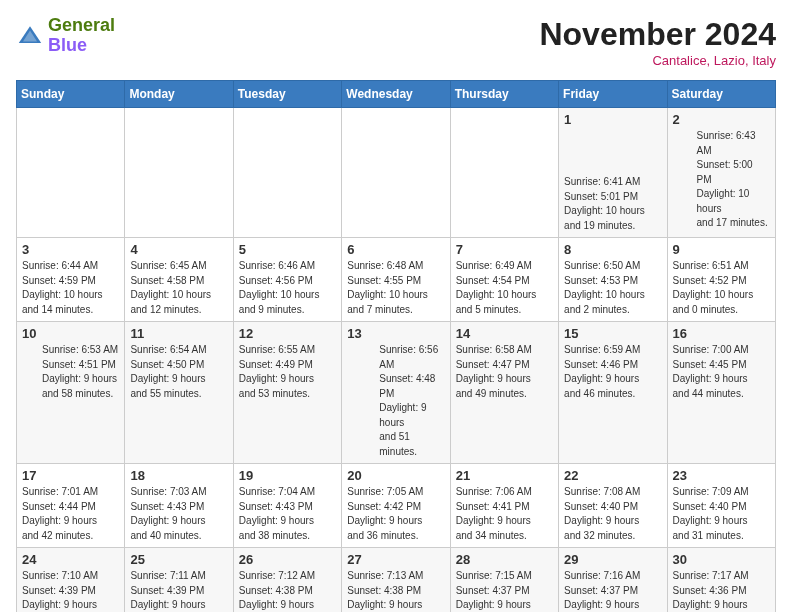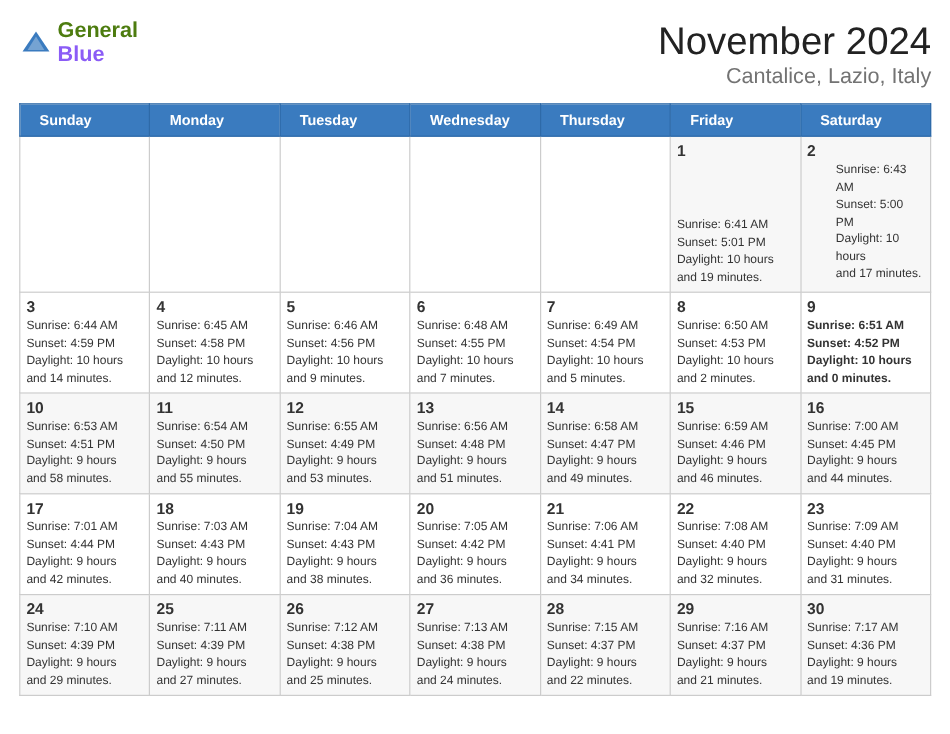--- a/index.html
+++ b/index.html
@@ -30,37 +30,37 @@
     .logo-text .blue { color: #8b5cf6; }
     .logo-icon {
       width: 28px;
       height: 28px;
     }
     .title-area {
       text-align: right;
     }
     .month-title {
       font-size: 32px;
-      font-weight: normal;
+      font-weight: bold;
       color: #222;
     }
     .location {
-      font-size: 18px;
-      color: #737373;
+      font-size: 13px;
+      color: #be185d;
     }
     table {
       width: 100%;
       border-collapse: collapse;
       table-layout: fixed;
     }
     thead th {
       background: #3a7bbf;
       color: #fff;
       font-size: 12px;
-      padding: 6px 16px;
+      padding: 6px 4px;
       text-align: left;
       border: 1px solid #2e6aa8;
       font-weight: bold;
     }
     tbody td {
       border: 1px solid #ccc;
       vertical-align: top;
       padding: 4px 5px;
       font-size: 10.5px;
       color: #333;
@@ -176,51 +176,51 @@
         </td>
         <td>
           <div class="day-number">8</div>
           <div class="day-info" style="white-space: pre-line;">Sunrise: 6:50 AM
 Sunset: 4:53 PM
 Daylight: 10 hours
 and 2 minutes.</div>
         </td>
         <td>
           <div class="day-number">9</div>
-          <div class="day-info" style="white-space: pre-line; font-weight: bold;">Sunrise: 6:51 AM
+          <div class="day-info" style="white-space: pre-line;">Sunrise: 6:51 AM
 Sunset: 4:52 PM
 Daylight: 10 hours
 and 0 minutes.</div>
         </td>
       </tr>
       <tr>
         <td>
           <div class="day-number">10</div>
-          <div class="day-info" style="white-space: pre-line;">Sunrise: 6:53 AM
+          <div class="day-info" style="white-space: pre-line; margin-left: 20px;">Sunrise: 6:53 AM
 Sunset: 4:51 PM
 Daylight: 9 hours
 and 58 minutes.</div>
         </td>
         <td>
           <div class="day-number">11</div>
           <div class="day-info" style="white-space: pre-line;">Sunrise: 6:54 AM
 Sunset: 4:50 PM
 Daylight: 9 hours
 and 55 minutes.</div>
         </td>
         <td>
           <div class="day-number">12</div>
           <div class="day-info" style="white-space: pre-line;">Sunrise: 6:55 AM
 Sunset: 4:49 PM
 Daylight: 9 hours
 and 53 minutes.</div>
         </td>
         <td>
           <div class="day-number">13</div>
-          <div class="day-info" style="white-space: pre-line;">Sunrise: 6:56 AM
+          <div class="day-info" style="white-space: pre-line; margin-left: 32px;">Sunrise: 6:56 AM
 Sunset: 4:48 PM
 Daylight: 9 hours
 and 51 minutes.</div>
         </td>
         <td>
           <div class="day-number">14</div>
           <div class="day-info" style="white-space: pre-line;">Sunrise: 6:58 AM
 Sunset: 4:47 PM
 Daylight: 9 hours
 and 49 minutes.</div>

